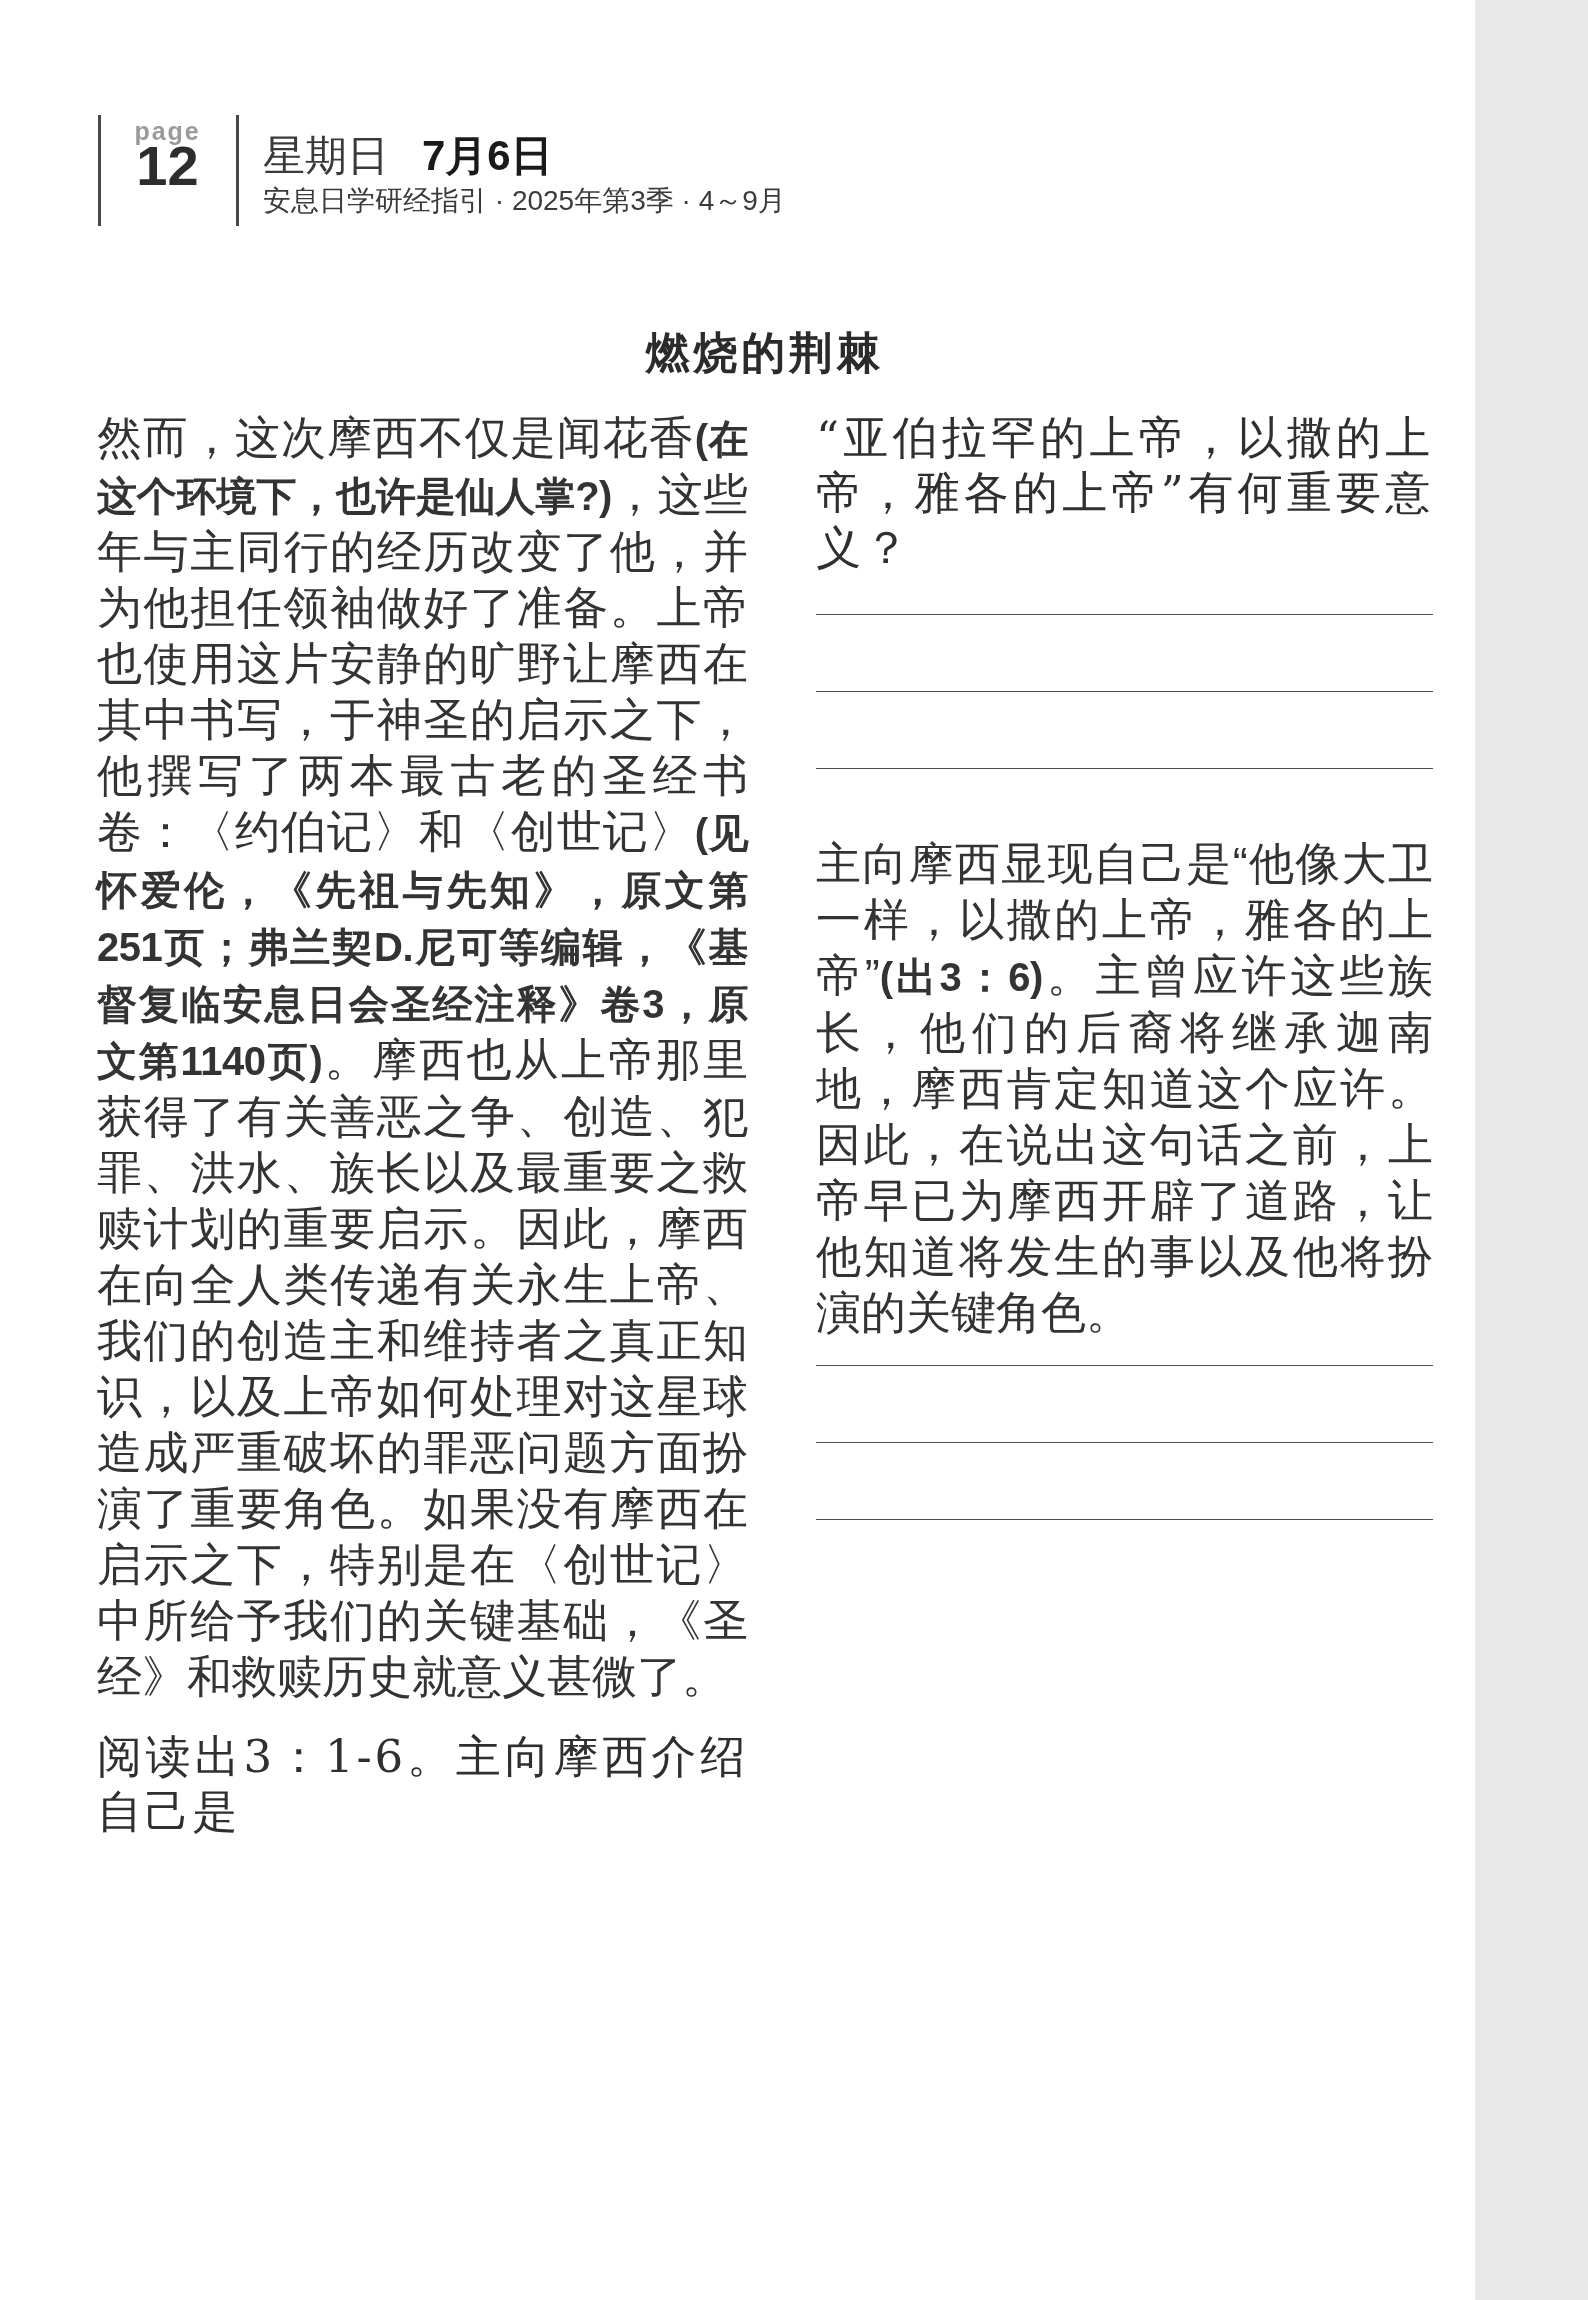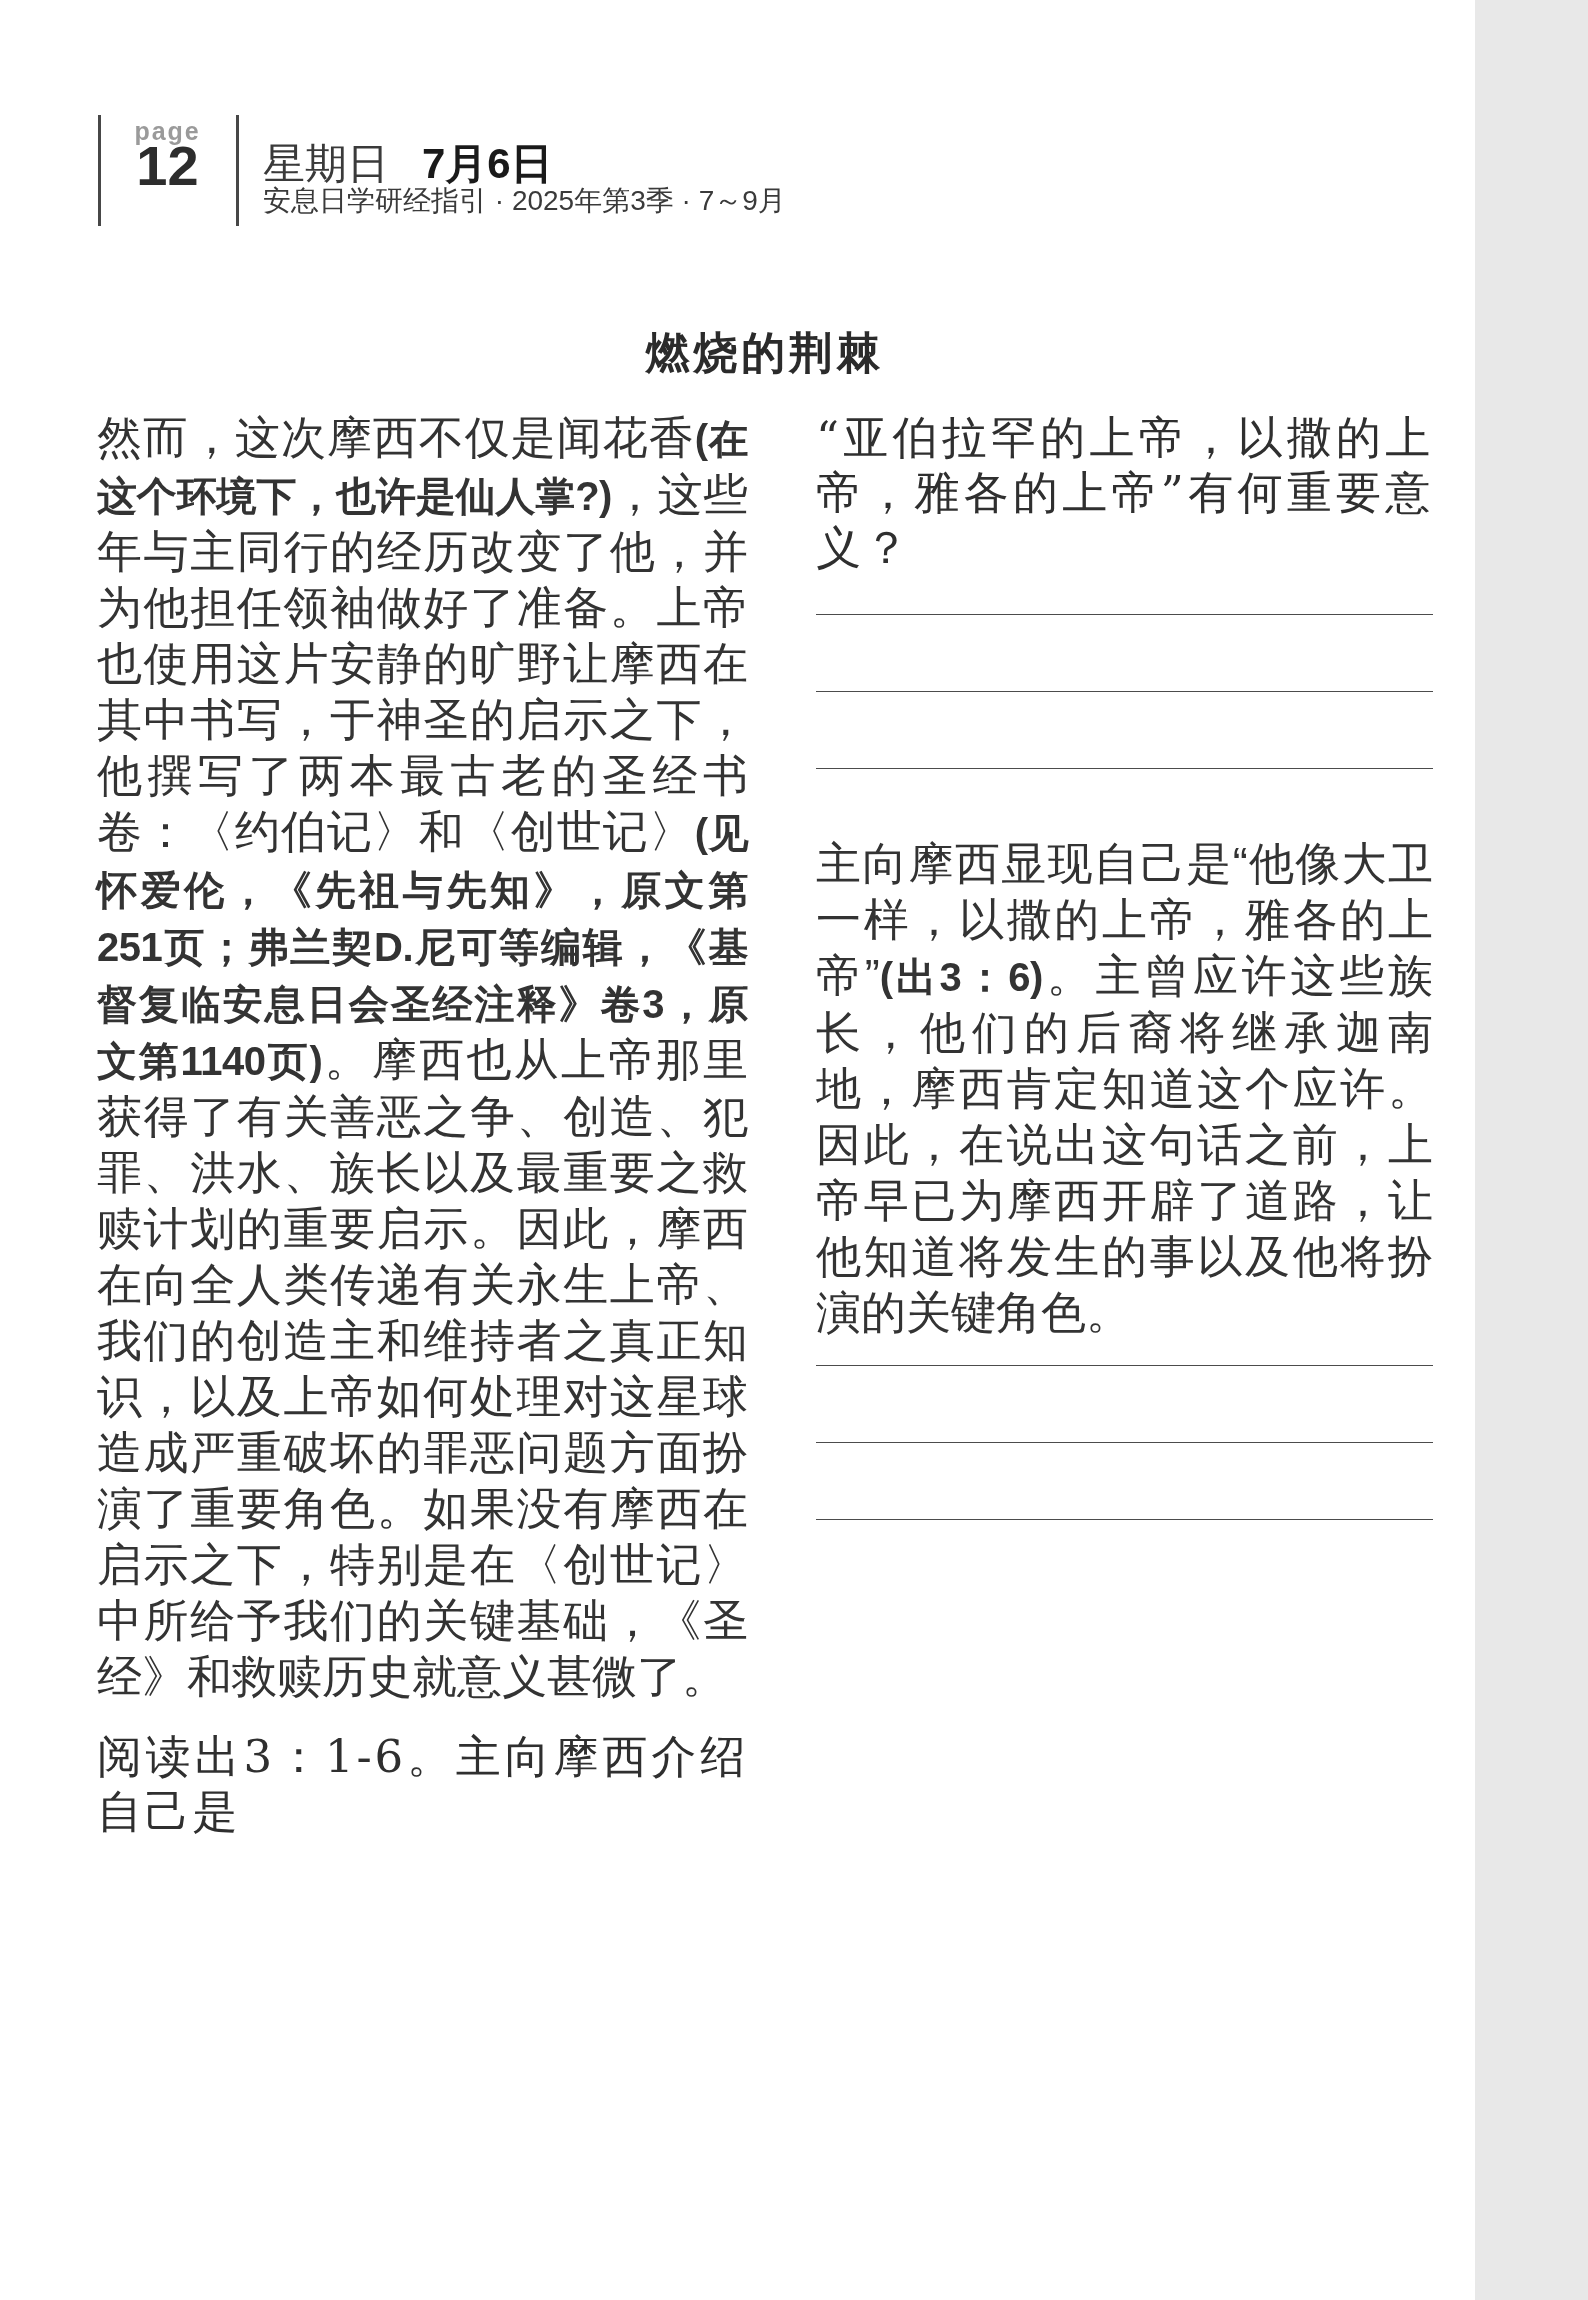--- a/index.html
+++ b/index.html
@@ -37,21 +37,20 @@
     text-align: center;
     font-size: 56px; font-weight: 700;
     color: #2d2d2d;
   }
   .weekday-row {
     position: absolute;
     left: 263px; top: 128px;
     font-size: 42px;
     color: #3a3a3a;
     white-space: nowrap;
-    margin-top: 8px;
   }
   .weekday-row .date {
     font-weight: 700;
     color: #1a1a1a;
     margin-left: 33px;
   }
   .header-subtitle {
     position: absolute;
     left: 263px; top: 182px;
     font-size: 28px;
@@ -113,21 +112,21 @@
 <div class="page">
 
   <div class="header-vbar" id="header-bar-1"></div>
   <div class="page-label">page</div>
   <div class="page-number">12</div>
   <div class="header-vbar" id="header-bar-2"></div>
 
   <div class="weekday-row">
     <span class="weekday">星期日</span><span class="date">7月6日</span>
   </div>
-  <div class="header-subtitle">安息日学研经指引 · 2025年第3季 · 7～9月</div>
+  <div class="header-subtitle">安息日学研经指引 · 2025年第3季 · 4～9月</div>
 
   <h1 class="lesson-title">燃烧的荆棘</h1>
 
   <div class="column" id="left-column">
       <p class="para body"><span class="seg">然而，这次摩西不仅是闻花香</span><span class="seg-ref">(在这个环境下，也许是仙人掌?)</span><span class="seg">，这些年与主同行的经历改变了他，并为他担任领袖做好了准备。上帝也使用这片安静的旷野让摩西在其中书写，于神圣的启示之下，他撰写了两本最古老的圣经书卷：〈约伯记〉和〈创世记〉</span><span class="seg-ref">(见怀爱伦，《先祖与先知》，原文第251页；弗兰契D.尼可等编辑，《基督复临安息日会圣经注释》卷3，原文第1140页)</span><span class="seg">。摩西也从上帝那里获得了有关善恶之争、创造、犯罪、洪水、族长以及最重要之救赎计划的重要启示。因此，摩西在向全人类传递有关永生上帝、我们的创造主和维持者之真正知识，以及上帝如何处理对这星球造成严重破坏的罪恶问题方面扮演了重要角色。如果没有摩西在启示之下，特别是在〈创世记〉中所给予我们的关键基础，《圣经》和救赎历史就意义甚微了。</span></p>
       <p class="para kaiti"><span class="seg">阅读出3：1-6。主向摩西介绍自己是</span></p>
     </div>
   <div class="column" id="right-column">
       <p class="para kaiti"><span class="seg">“亚伯拉罕的上帝，以撒的上帝，雅各的上帝”有何重要意义？</span></p>
       <div class="answer-lines">

